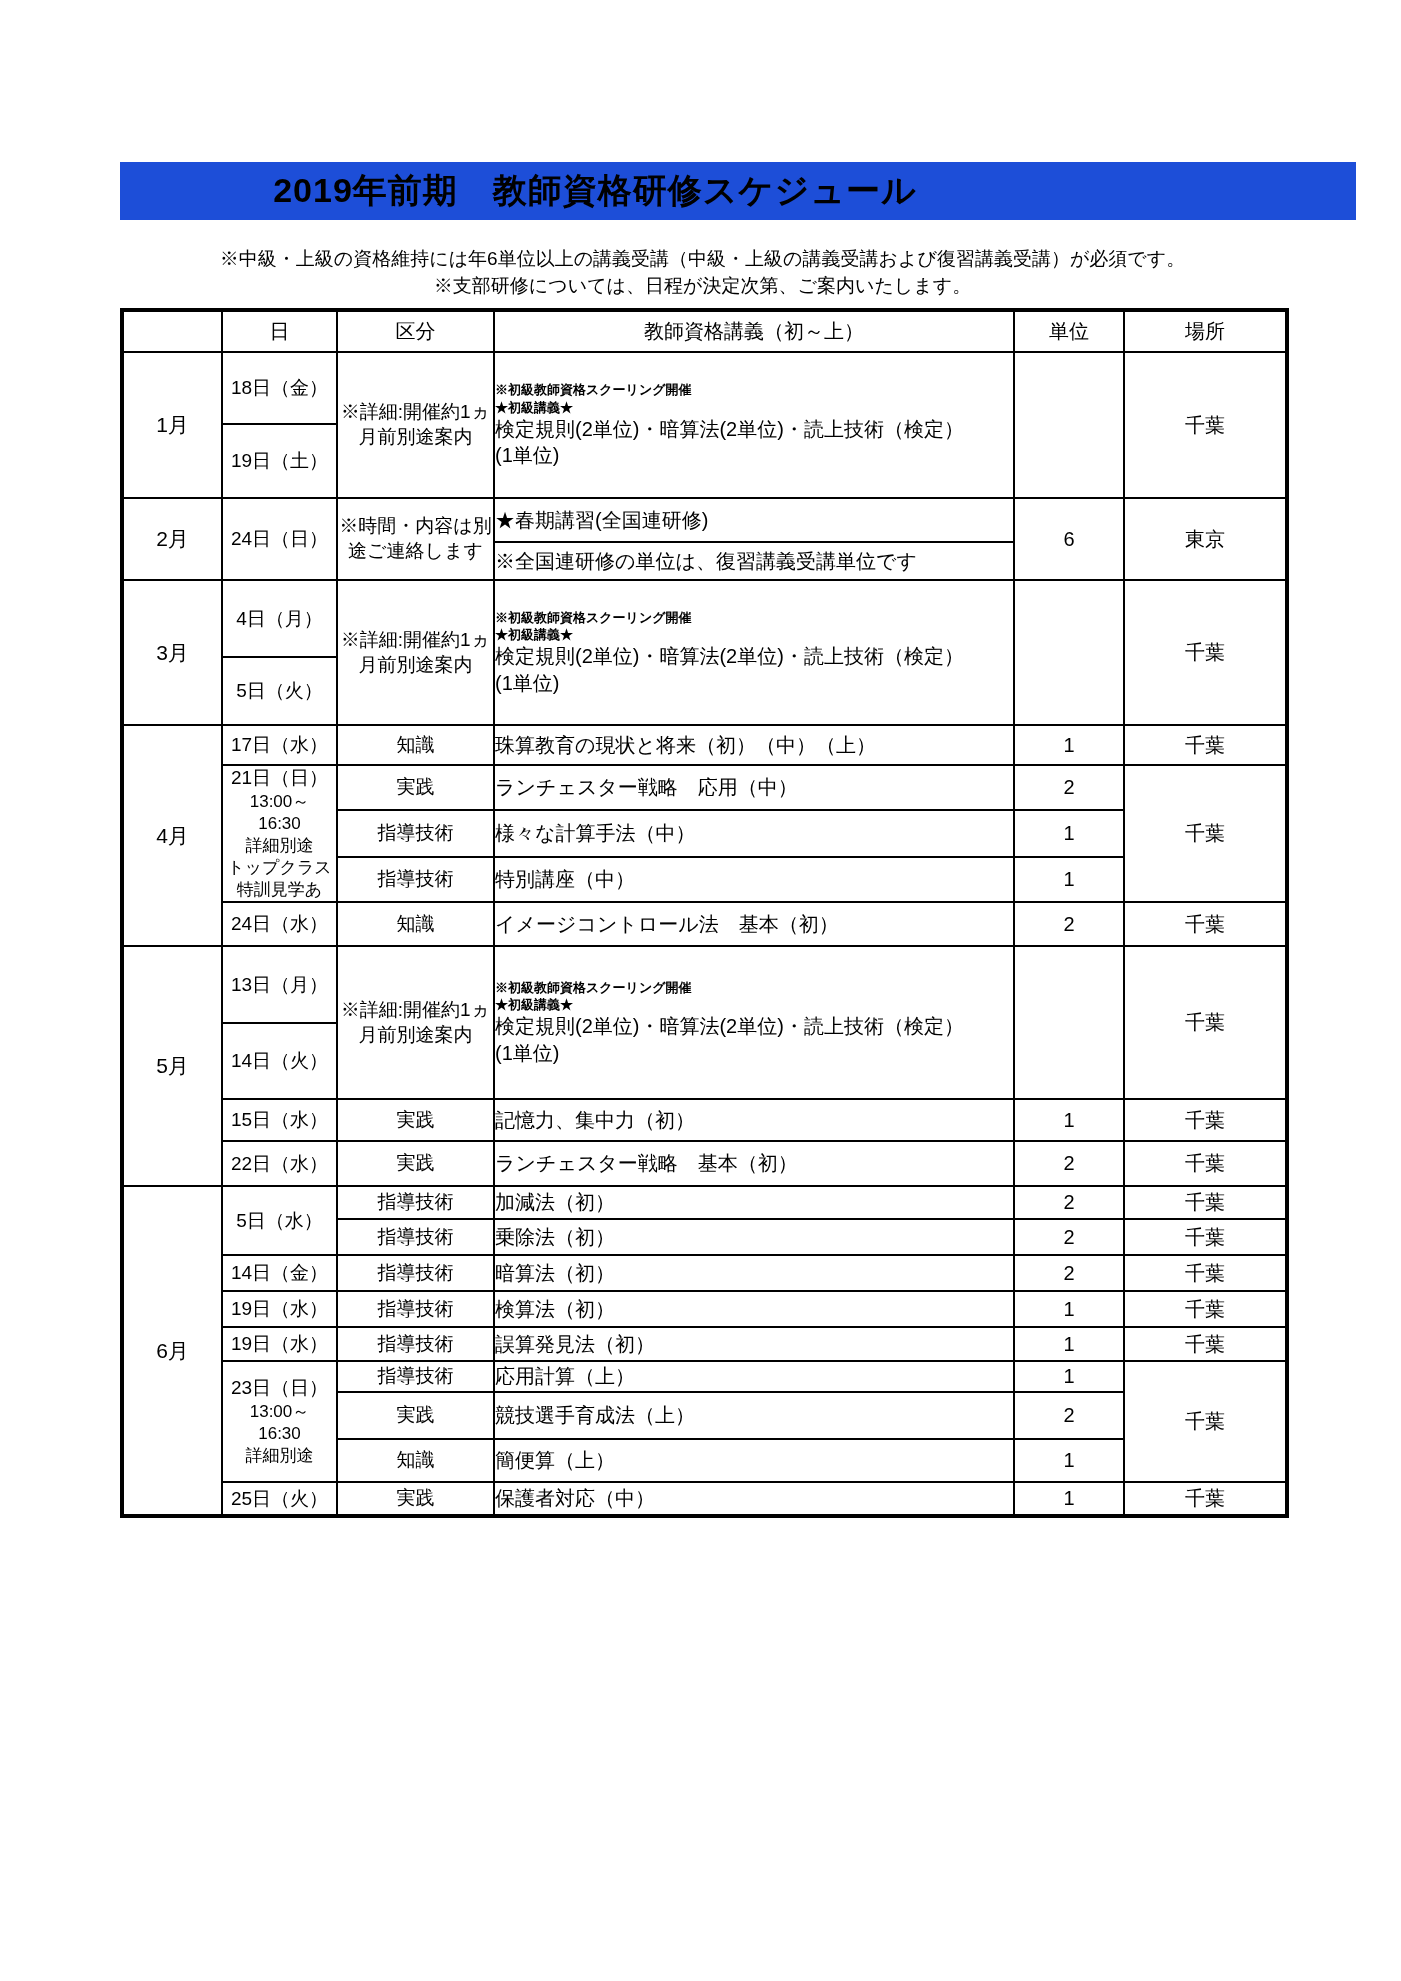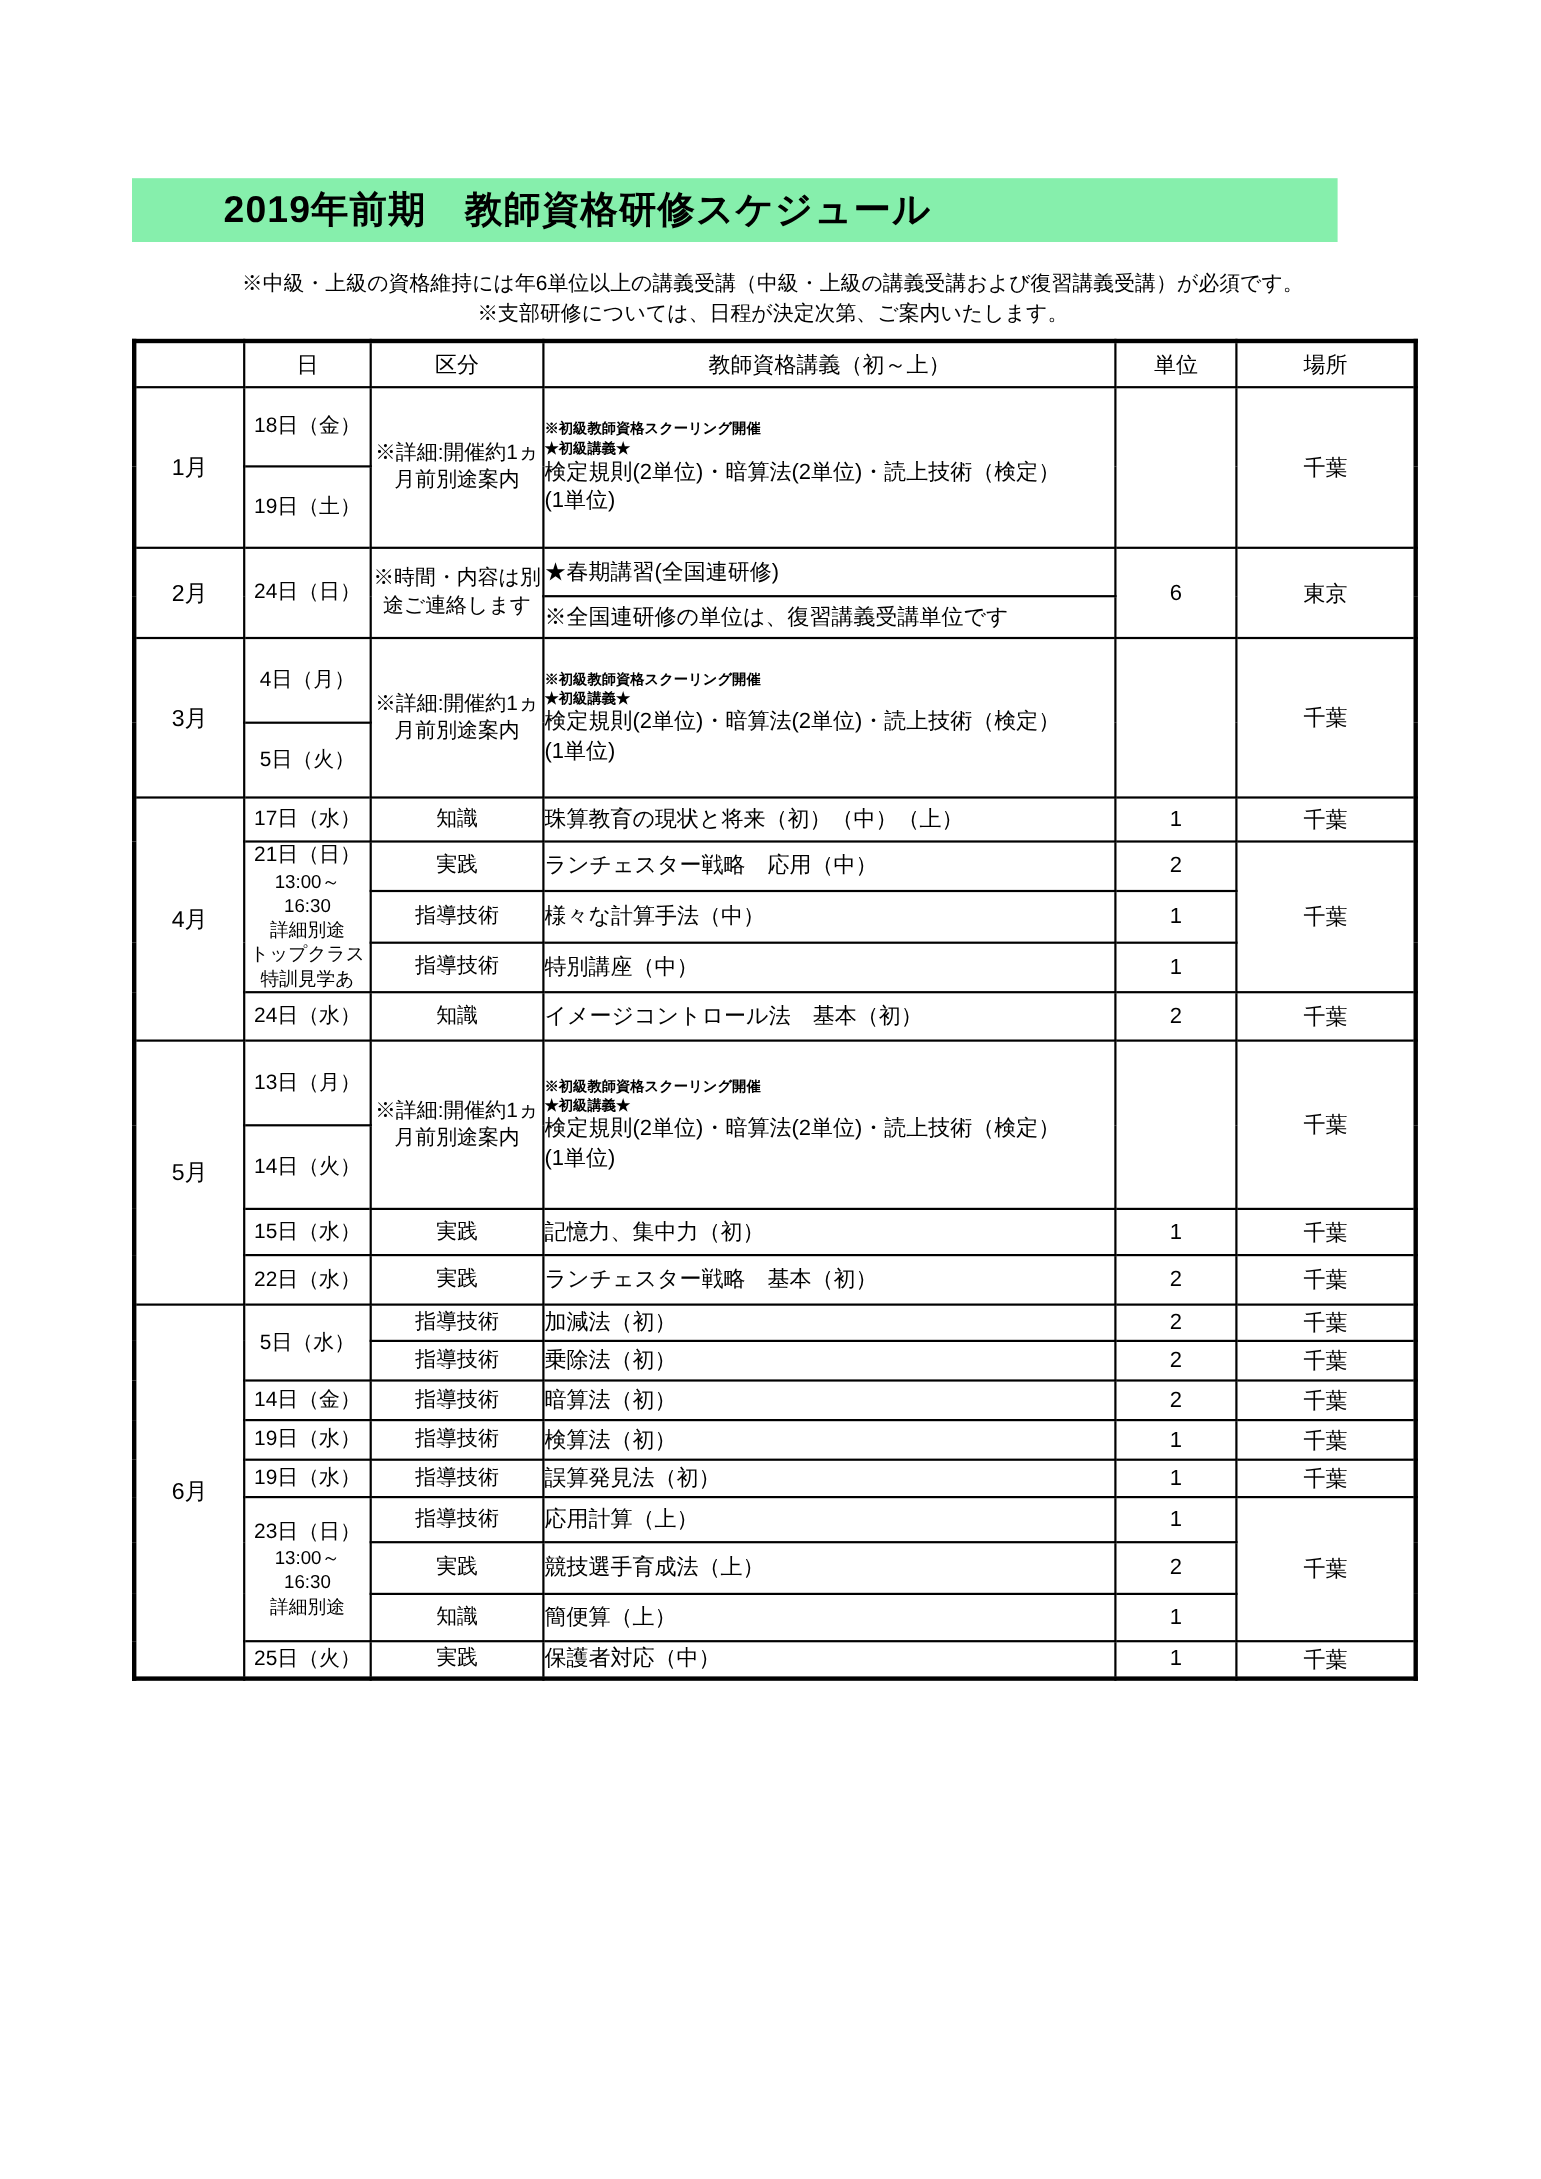--- a/index.html
+++ b/index.html
@@ -4,22 +4,22 @@
 <style>
   html,body { margin:0; padding:0; background:#ffffff; }
   body {
     width:1401px; height:1981px;
     font-family:"Liberation Sans", sans-serif;
     color:#000;
     position:relative;
   }
   .titlebar {
     margin:162px 0 0 120px;
-    width:1096px; height:58px;
-    background:#86efac;
+    width:1236px; height:58px;
+    background:#1d4ed8;
     display:flex; align-items:center; justify-content:center;
   }
   .titlebar .ttl {
     font-size:34px; font-weight:bold; letter-spacing:1px;
     position:relative; left:-143px; white-space:nowrap;
   }
   .notes {
     width:1165px; margin:25px 0 0 120px;
     text-align:center; font-size:19px; line-height:27px;
   }
@@ -225,21 +225,21 @@
     <td class="units">1</td>
     <td class="place">千葉</td>
   </tr>
   <tr style="height:34px">
     <td class="date b-gray">19日（水）</td>
     <td class="cat b-gray">指導技術</td>
     <td class="lect b-gray">誤算発見法（初）</td>
     <td class="units b-gray">1</td>
     <td class="place b-gray">千葉</td>
   </tr>
-  <tr style="height:41px">
+  <tr style="height:31px">
     <td class="date dateblock" rowspan="3">
       <div class="d1">23日（日）</div>
       <div>13:00～</div>
       <div>16:30</div>
       <div>詳細別途</div>
     </td>
     <td class="cat b-gray">指導技術</td>
     <td class="lect b-gray">応用計算（上）</td>
     <td class="units b-gray">1</td>
     <td class="place" rowspan="3">千葉</td>

